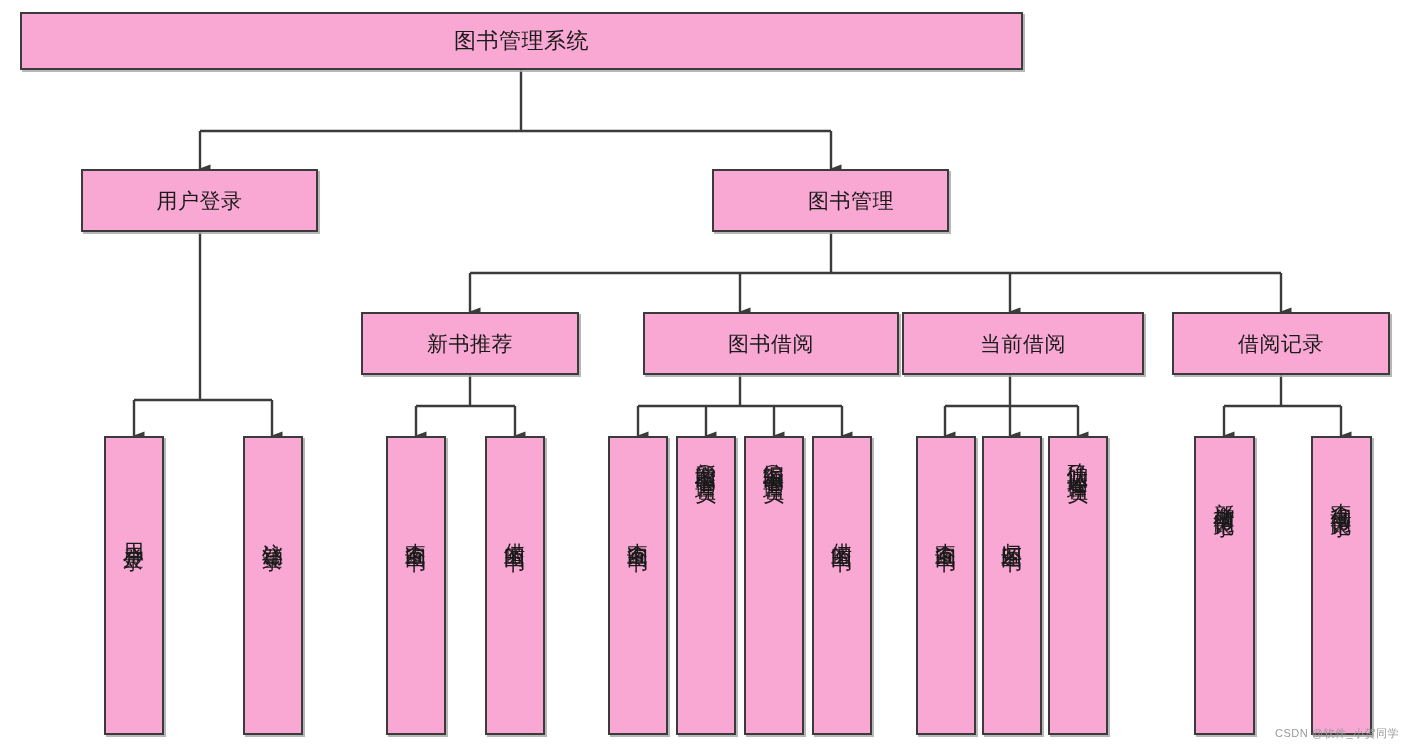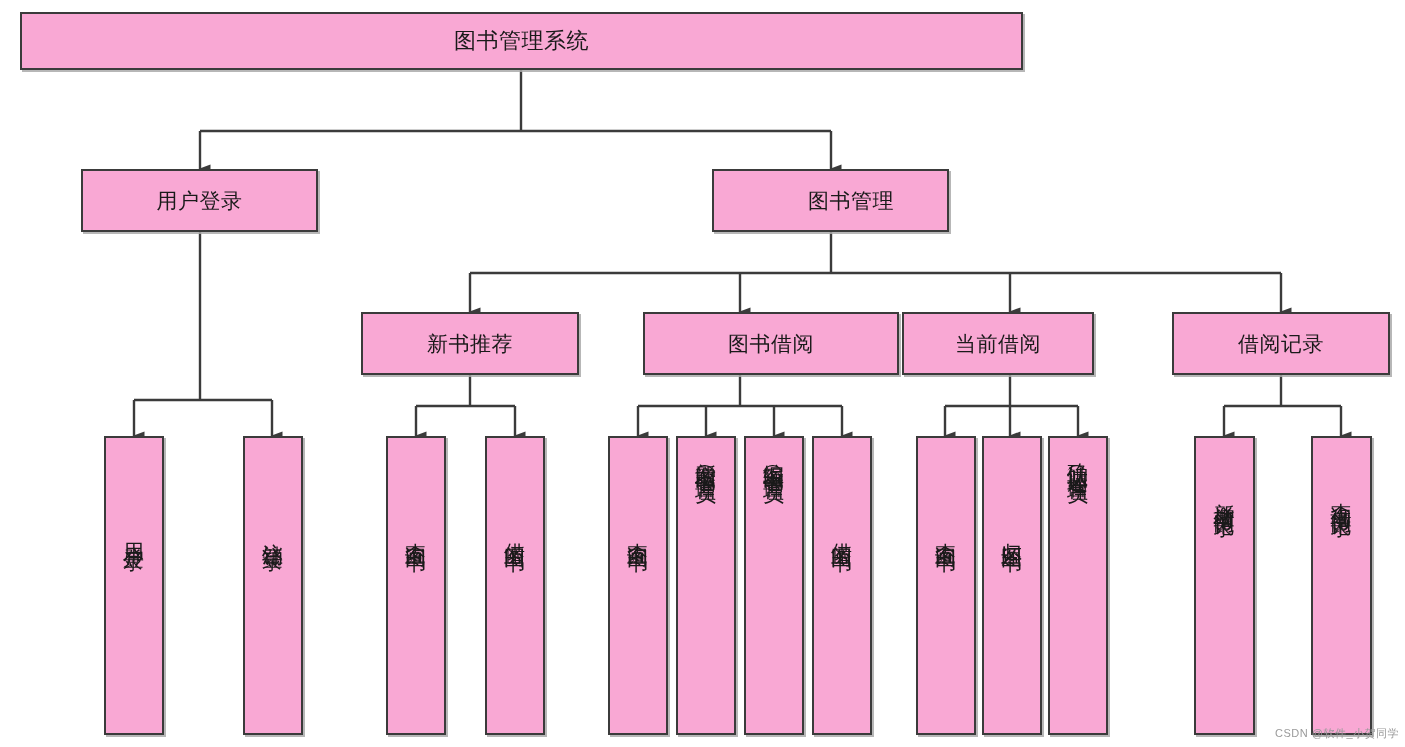--- a/index.html
+++ b/index.html
@@ -138,21 +138,21 @@
   <div class="node lvl2" style="left:712px; top:169px; width:237px; height:63px;padding-left:41px;">
     <span class="label">图书管理</span>
   </div>
 
   <div class="node lvl3" style="left:361px; top:312px; width:218px; height:63px;">
     <span class="label">新书推荐</span>
   </div>
   <div class="node lvl3" style="left:632px; top:312px; width:256px; height:63px;margin-left:11px;">
     <span class="label">图书借阅</span>
   </div>
-  <div class="node lvl3" style="left:902px; top:312px; width:192px; height:63px;">
+  <div class="node lvl3" style="left:902px; top:312px; width:242px; height:63px;">
     <span class="label">当前借阅</span>
   </div>
   <div class="node lvl3" style="left:1172px; top:312px; width:218px; height:63px;">
     <span class="label">借阅记录</span>
   </div>
 
   <div class="node vertical" style="left:104px; top:436px; width:60px; height:299px; padding-top:88px;">
     <span class="label">用户登录</span>
   </div>
   <div class="node vertical" style="left:243px; top:436px; width:60px; height:299px; padding-top:88px;">

